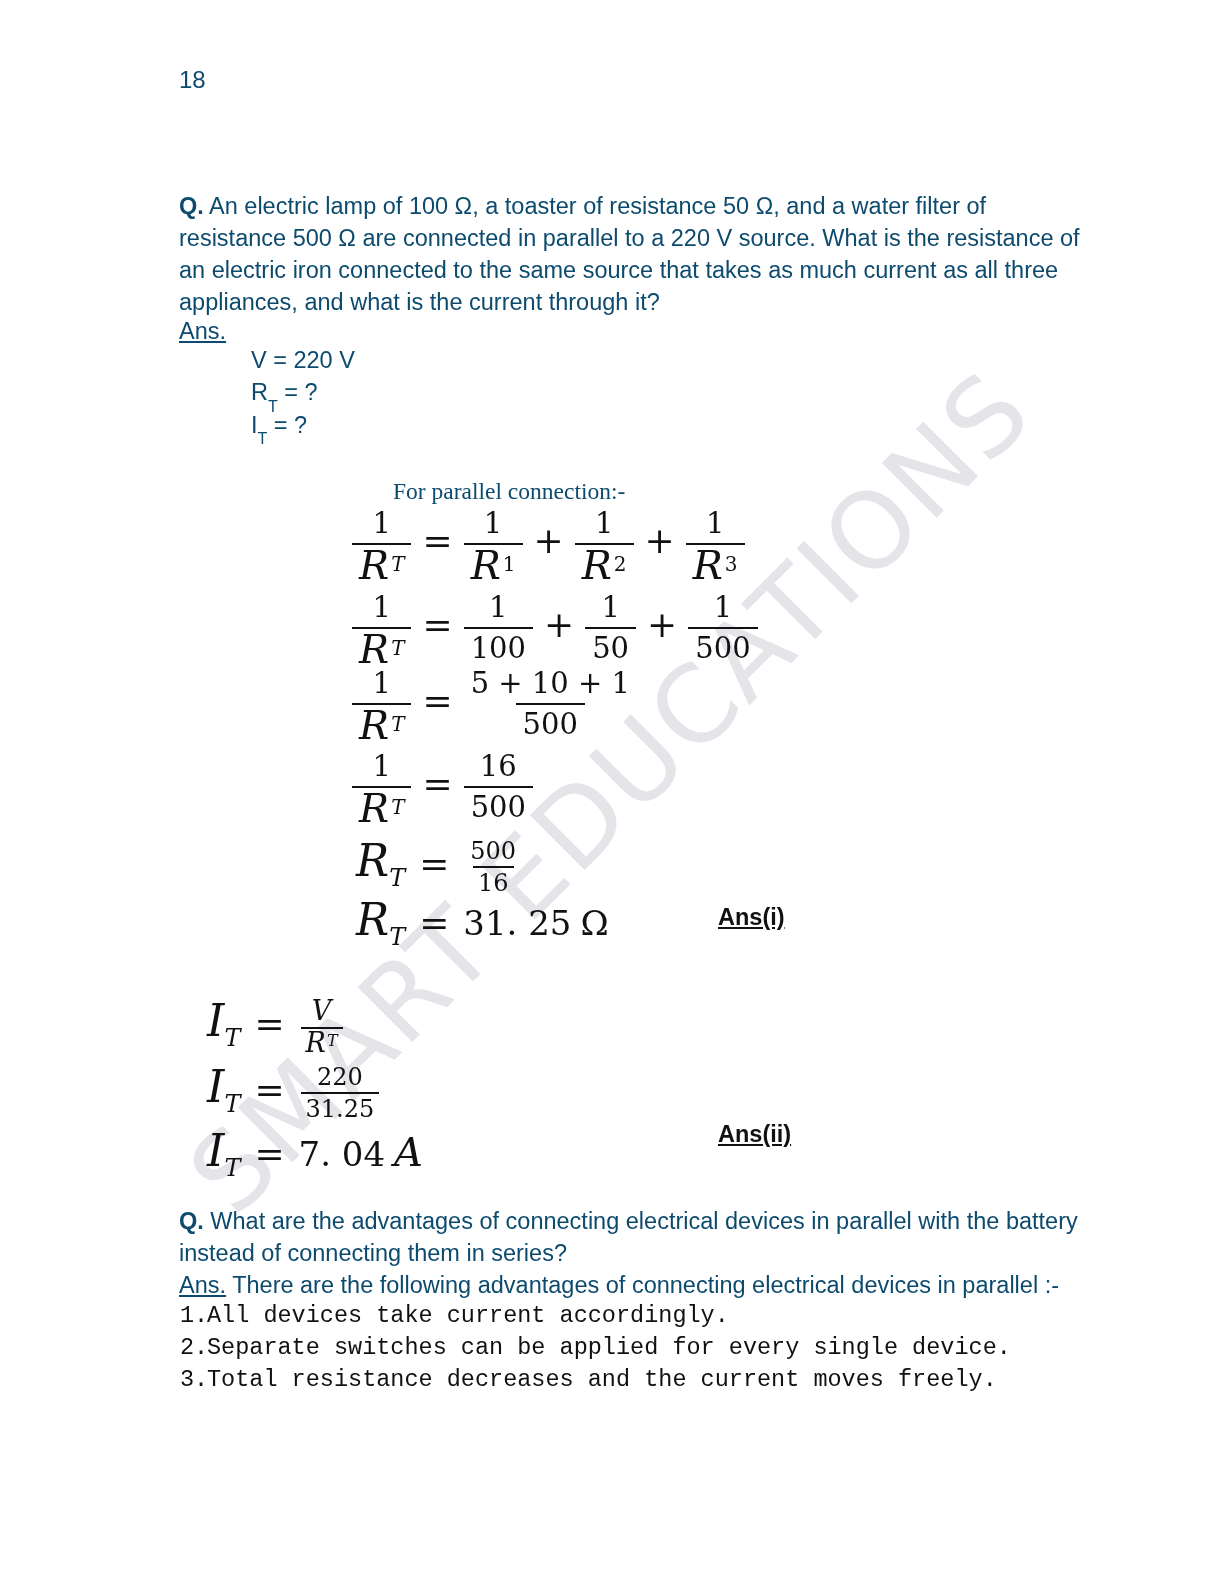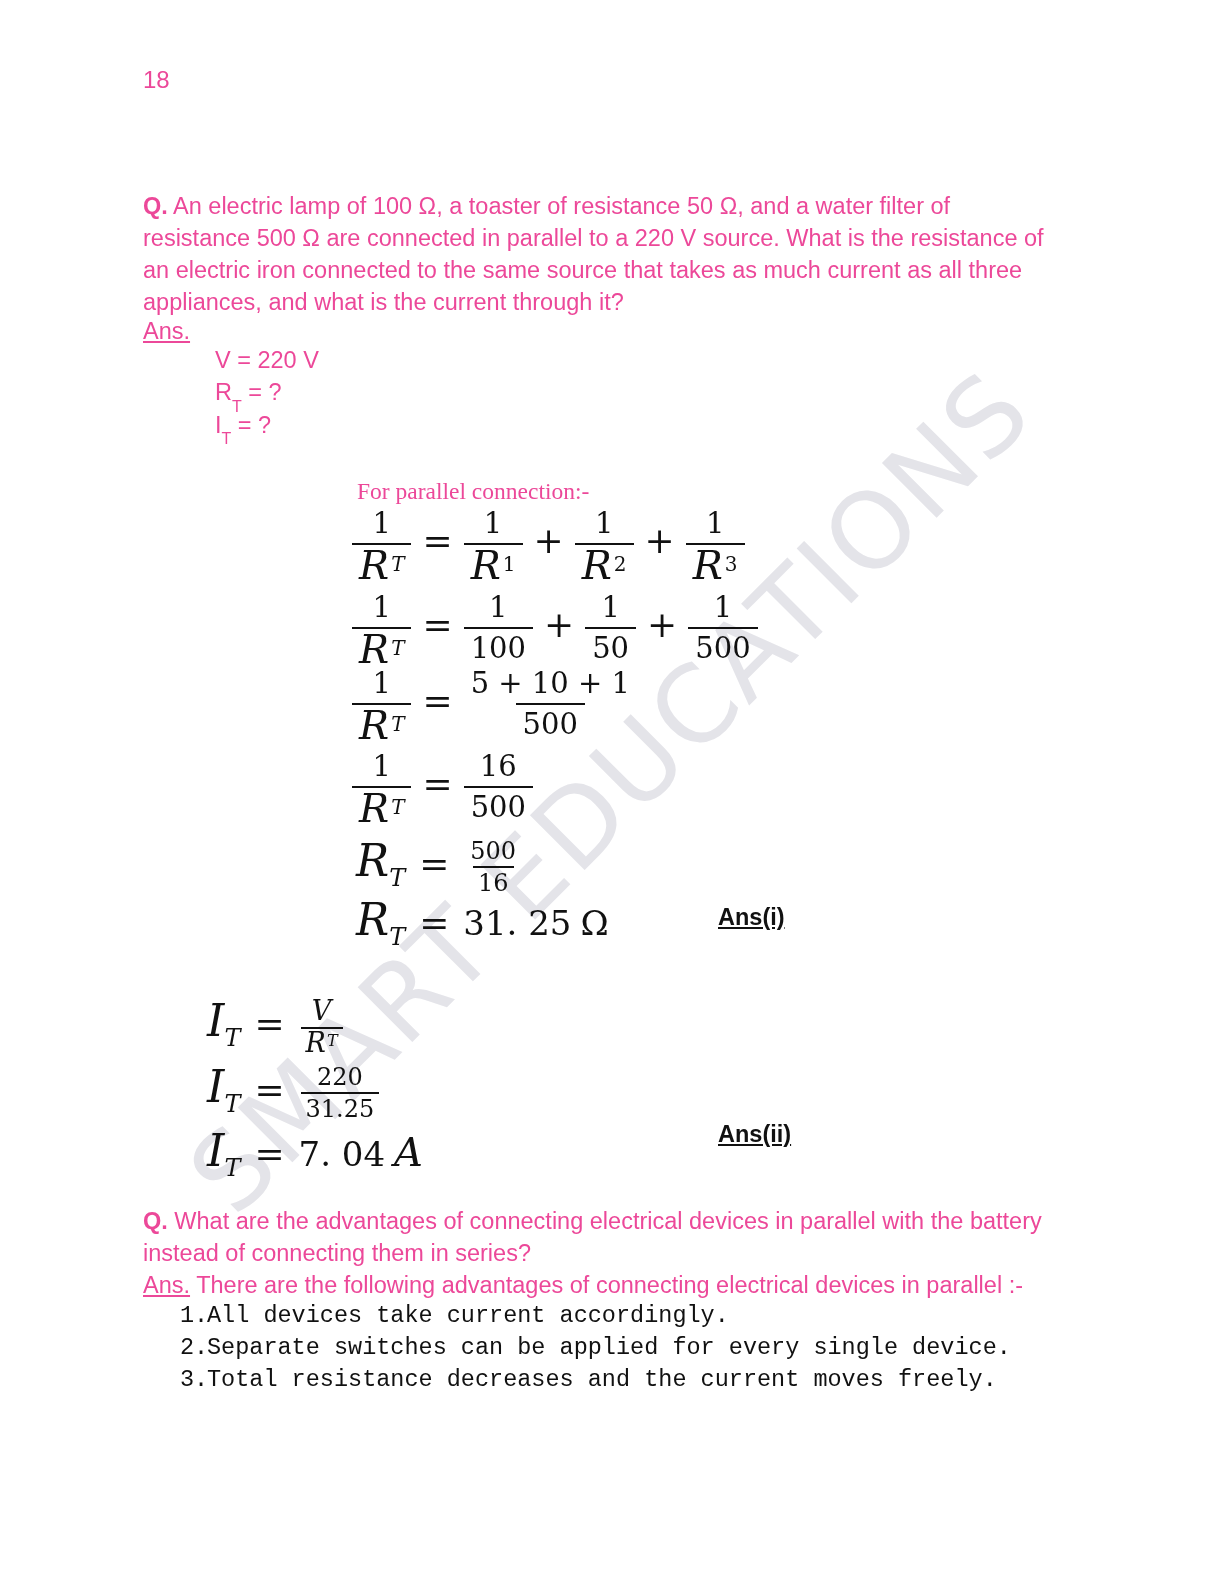--- a/index.html
+++ b/index.html
@@ -14,21 +14,21 @@
     display:flex; align-items:center; justify-content:center;
     transform:rotate(-45deg);
     font-family:"DejaVu Sans", sans-serif;
     font-size:106px; letter-spacing:3px; white-space:nowrap;
     color:#e4e4e9; z-index:0; user-select:none;
   }
   .layer { position:absolute; left:0; top:0; width:1224px; height:1584px; z-index:1; }
   
   .txt {
     position:absolute; font-size:23.5px; line-height:32px;
-    white-space:pre-line; color:#ec4899;
+    white-space:pre-line; color:#0c4a6e;margin-left:36px;
   }
   .qp { font-weight:bold; }
   .ansu { font-weight:normal; text-decoration:underline; }
   .ssub { font-size:16px; position:relative; top:6px; line-height:0; }
   .gline { height:32.4px; }
   .pagenum { font-size:24px; }
   
   .advlist { position:absolute; left:180px; top:1300px; font-size:23.5px; line-height:32px;font-family:Liberation Mono, monospace; }
   .advitem { height:32px; }
   .advnum { display:inline-block; width:27px; }

